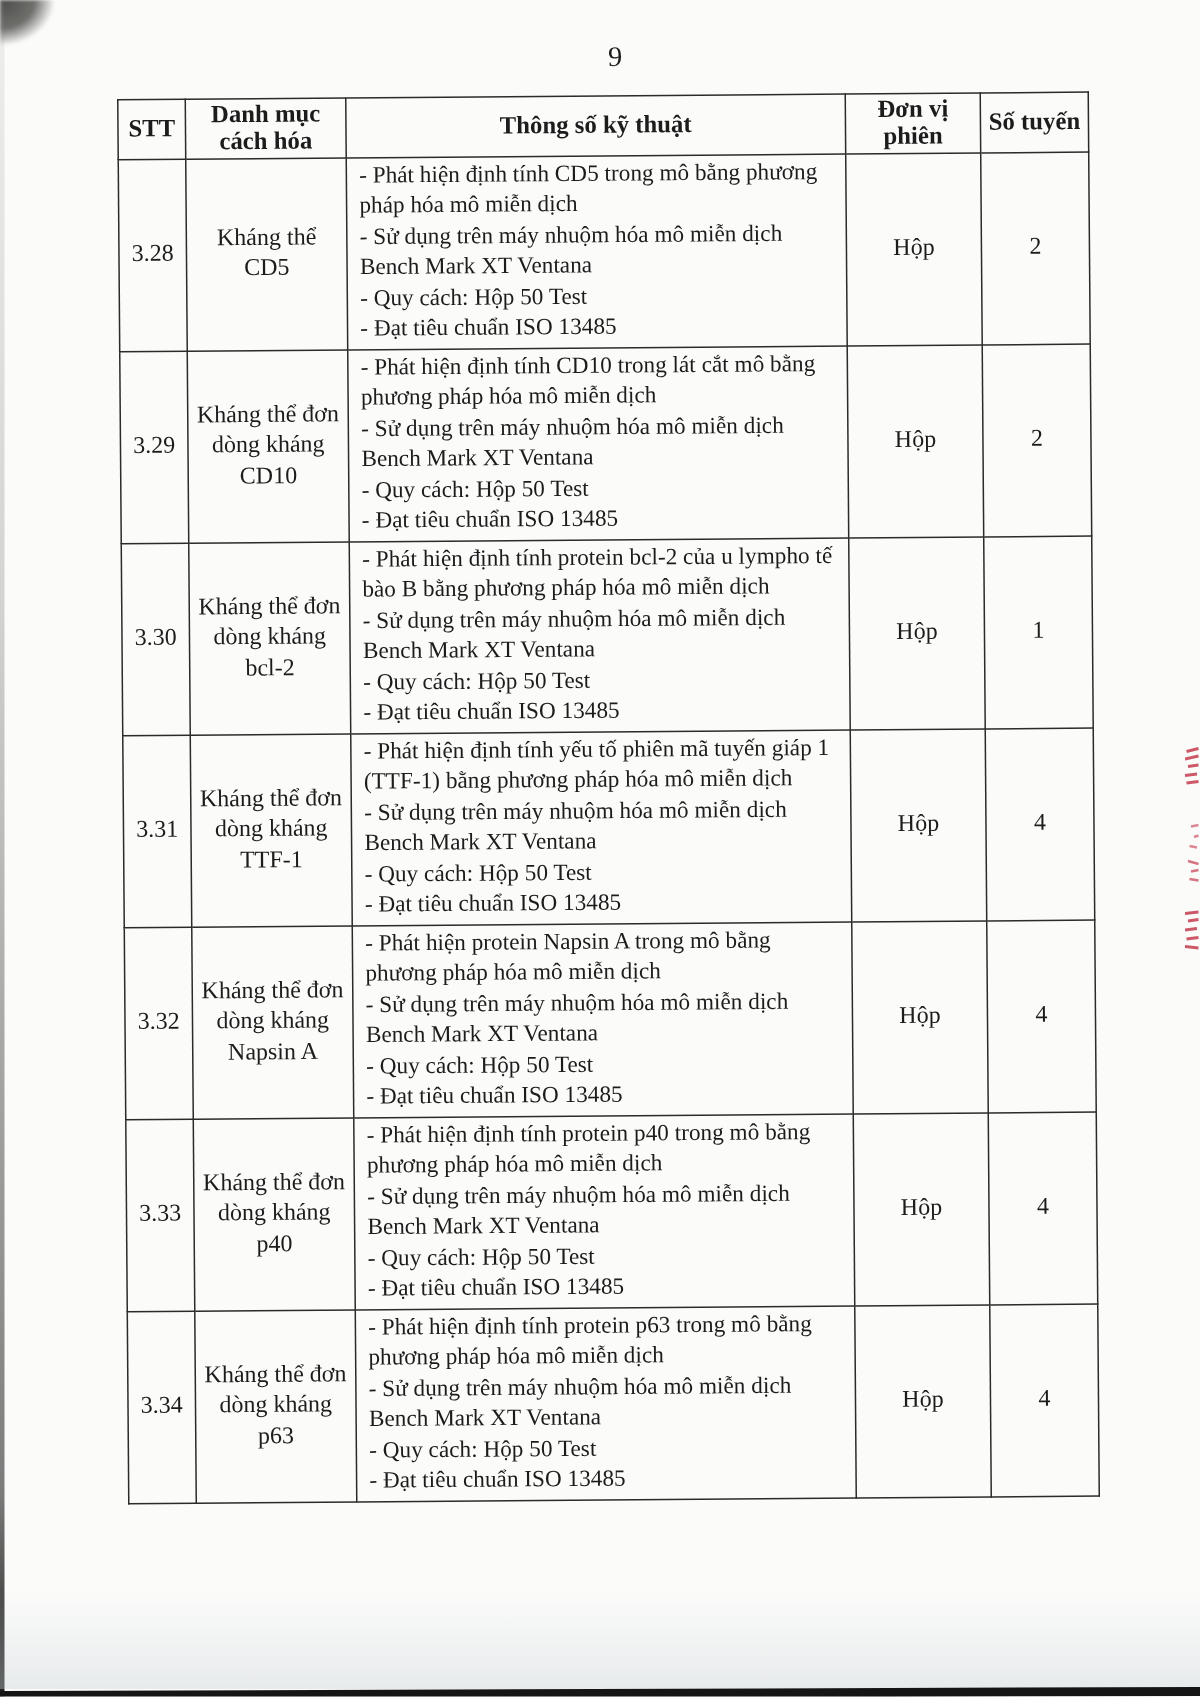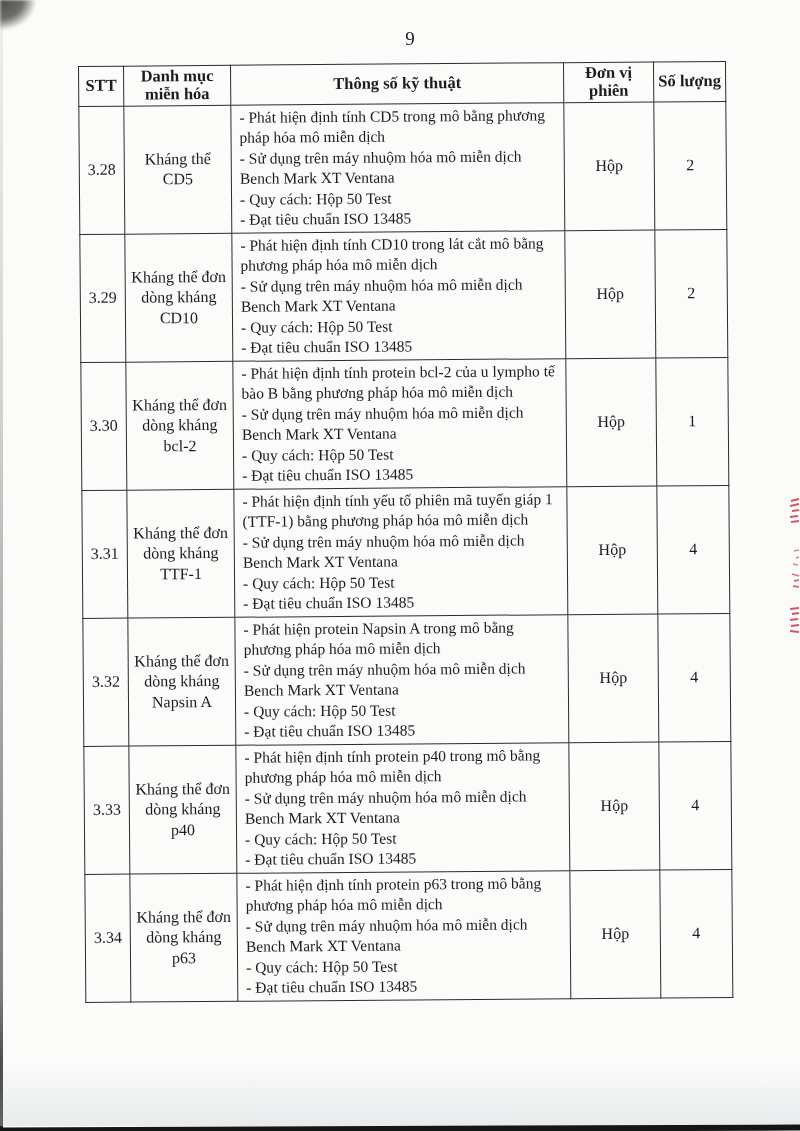--- a/index.html
+++ b/index.html
@@ -76,24 +76,24 @@
       <colgroup>
         <col style="width:45px">
           <col style="width:107px">
           <col style="width:333px">
           <col style="width:90px">
           <col style="width:72px">
       </colgroup>
       <tbody>
           <tr class="hdr">
         <th>STT</th>
-        <th>Danh mục miễn hóa</th>
+        <th>Danh mục cách hóa</th>
         <th>Thông số kỹ thuật</th>
         <th>Đơn vị phiên</th>
-        <th>Số lượng</th>
+        <th>Số tuyến</th>
       </tr>
 
       <tr class="data">
         <td class="c-stt">3.28</td>
         <td class="c-cat">Kháng thể CD5</td>
         <td class="c-spec">
           <div>- Phát hiện định tính CD5 trong mô bằng phương pháp hóa mô miễn dịch</div>
           <div>- Sử dụng trên máy nhuộm hóa mô miễn dịch Bench Mark XT Ventana</div>
           <div>- Quy cách: Hộp 50 Test</div>
           <div>- Đạt tiêu chuẩn ISO 13485</div>

